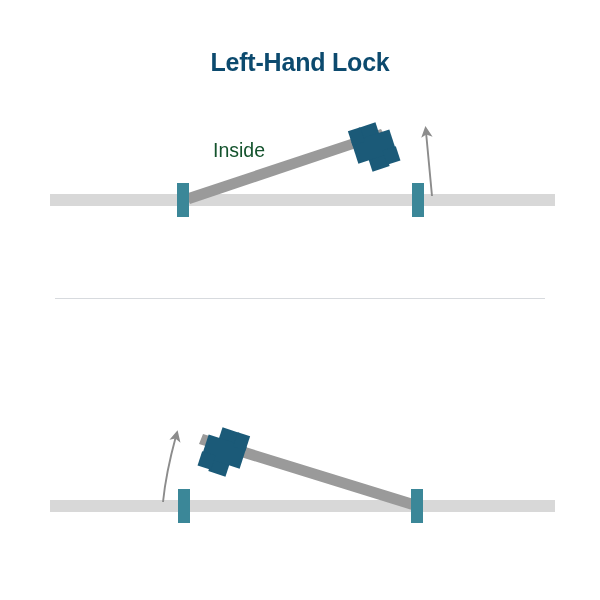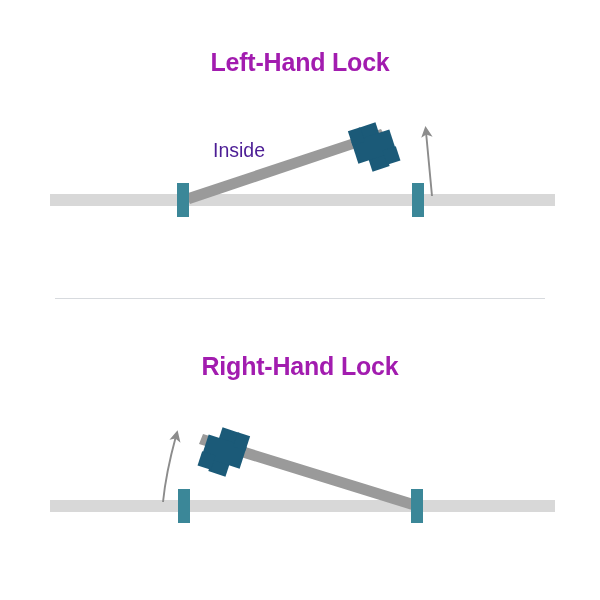--- a/index.html
+++ b/index.html
@@ -25,41 +25,41 @@
     width: 600px;
   }
   #figure-left-hand  { top: 0px;   height: 300px; }
   #figure-right-hand { top: 300px; height: 300px; }
 
   .fig-title {
     position: absolute;
     left: 0;
     width: 600px;
     text-align: center;
-    color: #a21caf;
+    color: #0c4a6e;
     font-size: 25px;
     font-weight: bold;
     letter-spacing: -0.2px;
     font-family: "Liberation Sans", sans-serif;
   }
   #figure-left-hand  .fig-title { top: 48px; }
   #figure-right-hand .fig-title { top: 52px; }
 
   .diagram {
     position: absolute;
     left: 0;
     top: 0;
     width: 600px;
     height: 300px;
   }
   .diagram svg { display: block; }
 
   .label {
     position: absolute;
-    color: #4c1d95;
+    color: #14532d;
     font-size: 19.5px;
     font-weight: normal;
     white-space: nowrap;
     font-family: "Liberation Sans", sans-serif;
   }
 
   #lbl-inside-top   { left: 213px; top: 139px; }
   #lbl-outside-top  { left: 259px; top: 221px; }
 
   .divider {
@@ -108,21 +108,20 @@
     </div>
 
     <div class="label" id="lbl-inside-top">Inside</div>
 
   </div>
 
   <div class="divider"></div>
 
   <div class="figure" id="figure-right-hand">
 
-    <div class="fig-title">Right-Hand Lock</div>
 
     <div class="diagram">
       <svg width="600" height="300" viewBox="0 0 600 300" xmlns="http://www.w3.org/2000/svg">
         <defs>
           <marker id="arrowhead-bot" markerWidth="7" markerHeight="7" refX="3.2" refY="3.2" orient="auto">
             <path d="M0.4,0.4 L6.4,3.2 L0.4,6.4 L1.9,3.2 Z" fill="#8c8c8c"></path>
           </marker>
         </defs>
 
         <rect x="50" y="200" width="505" height="12" fill="#d8d8d8"></rect>

